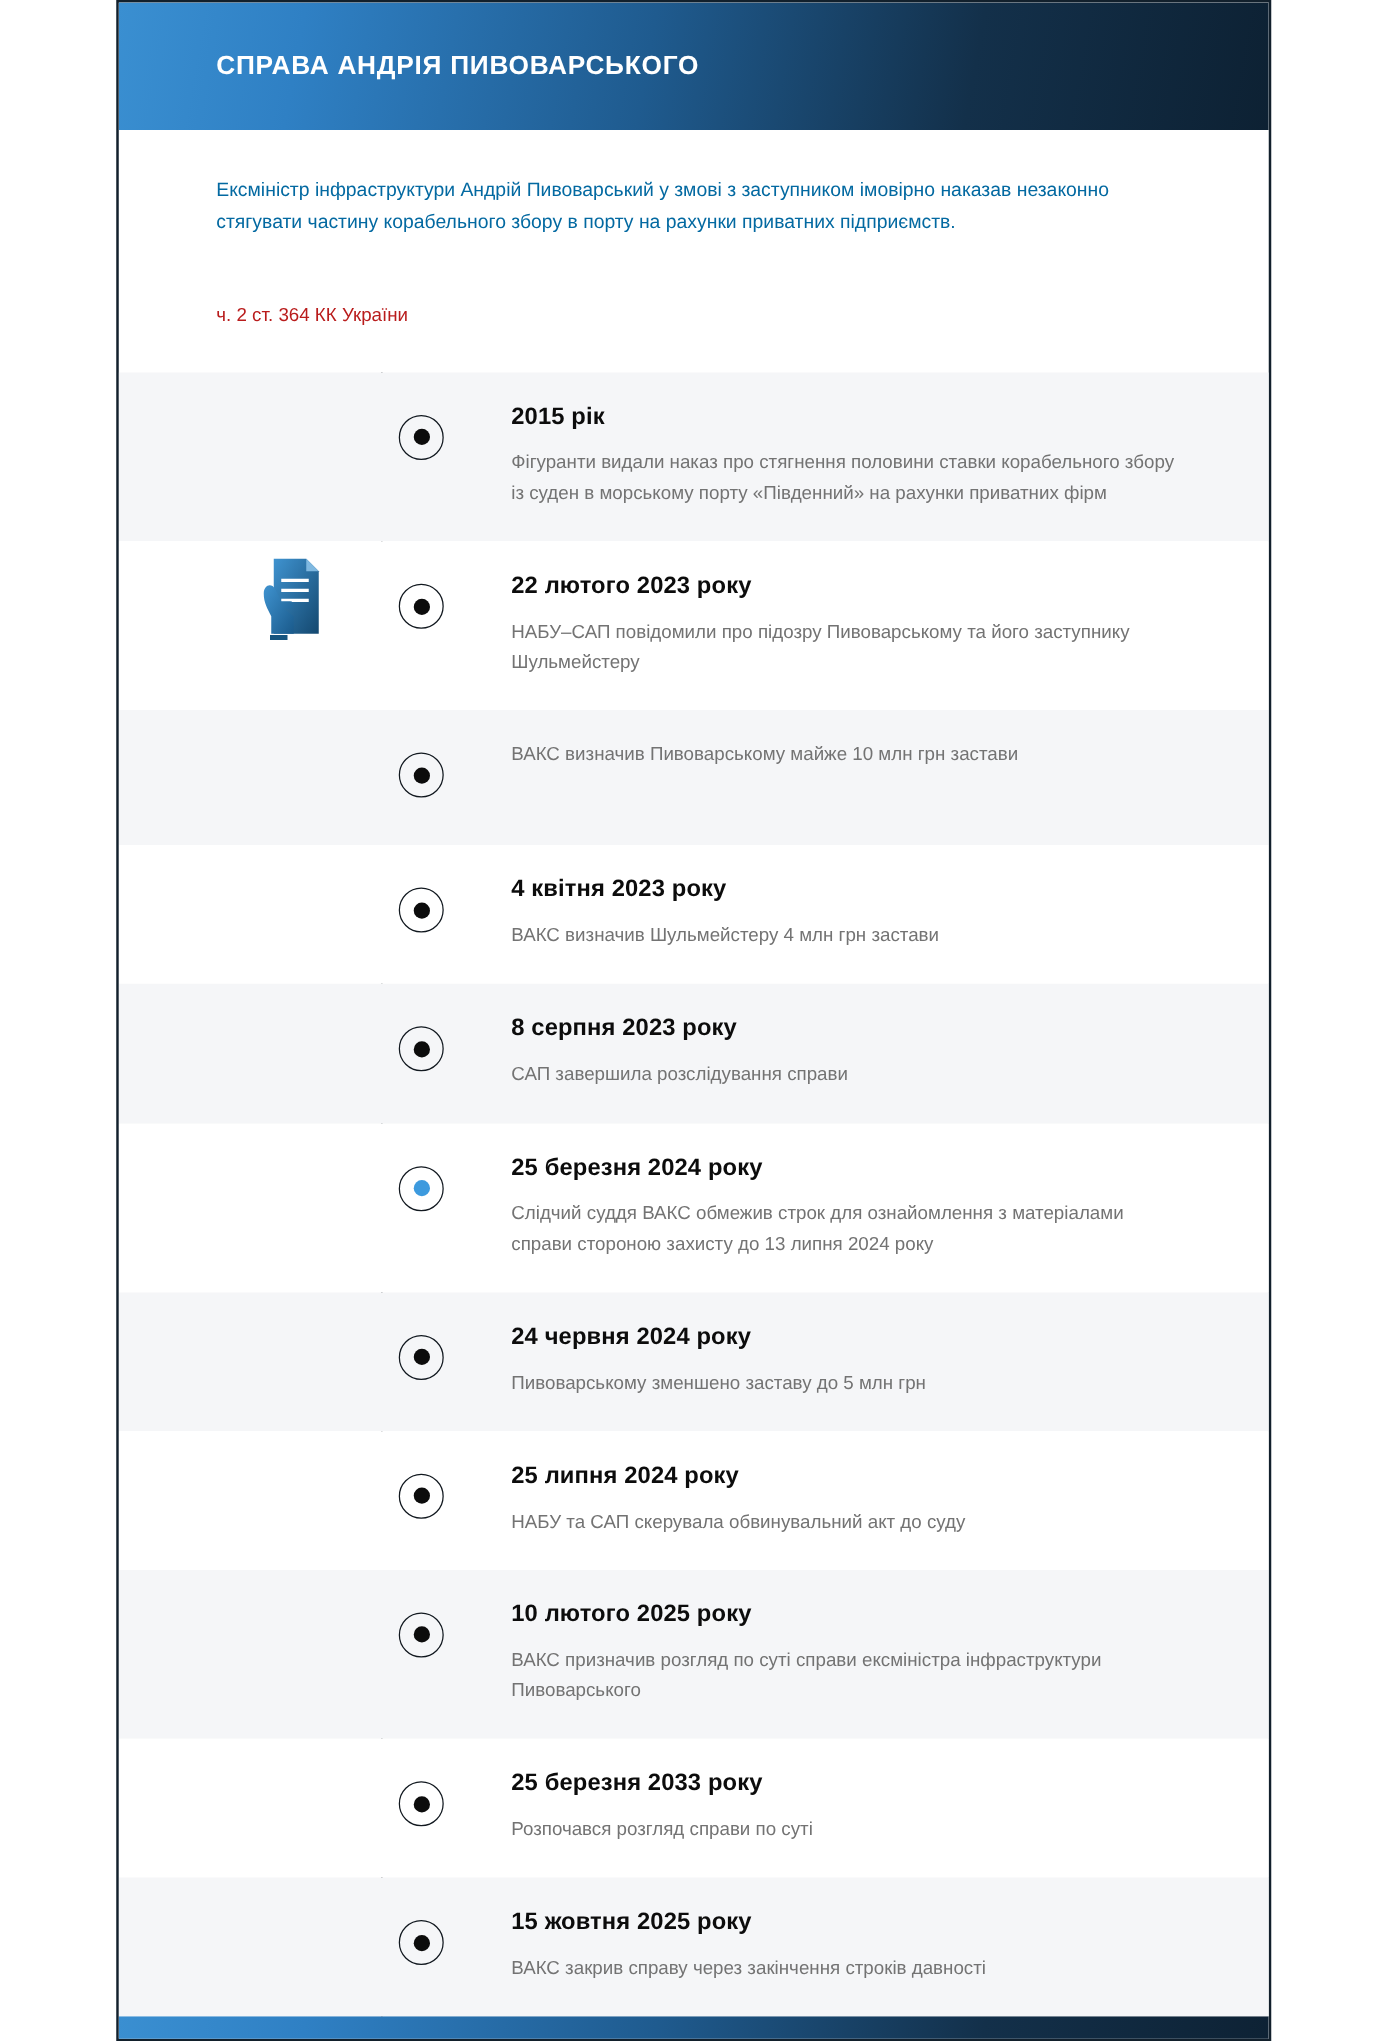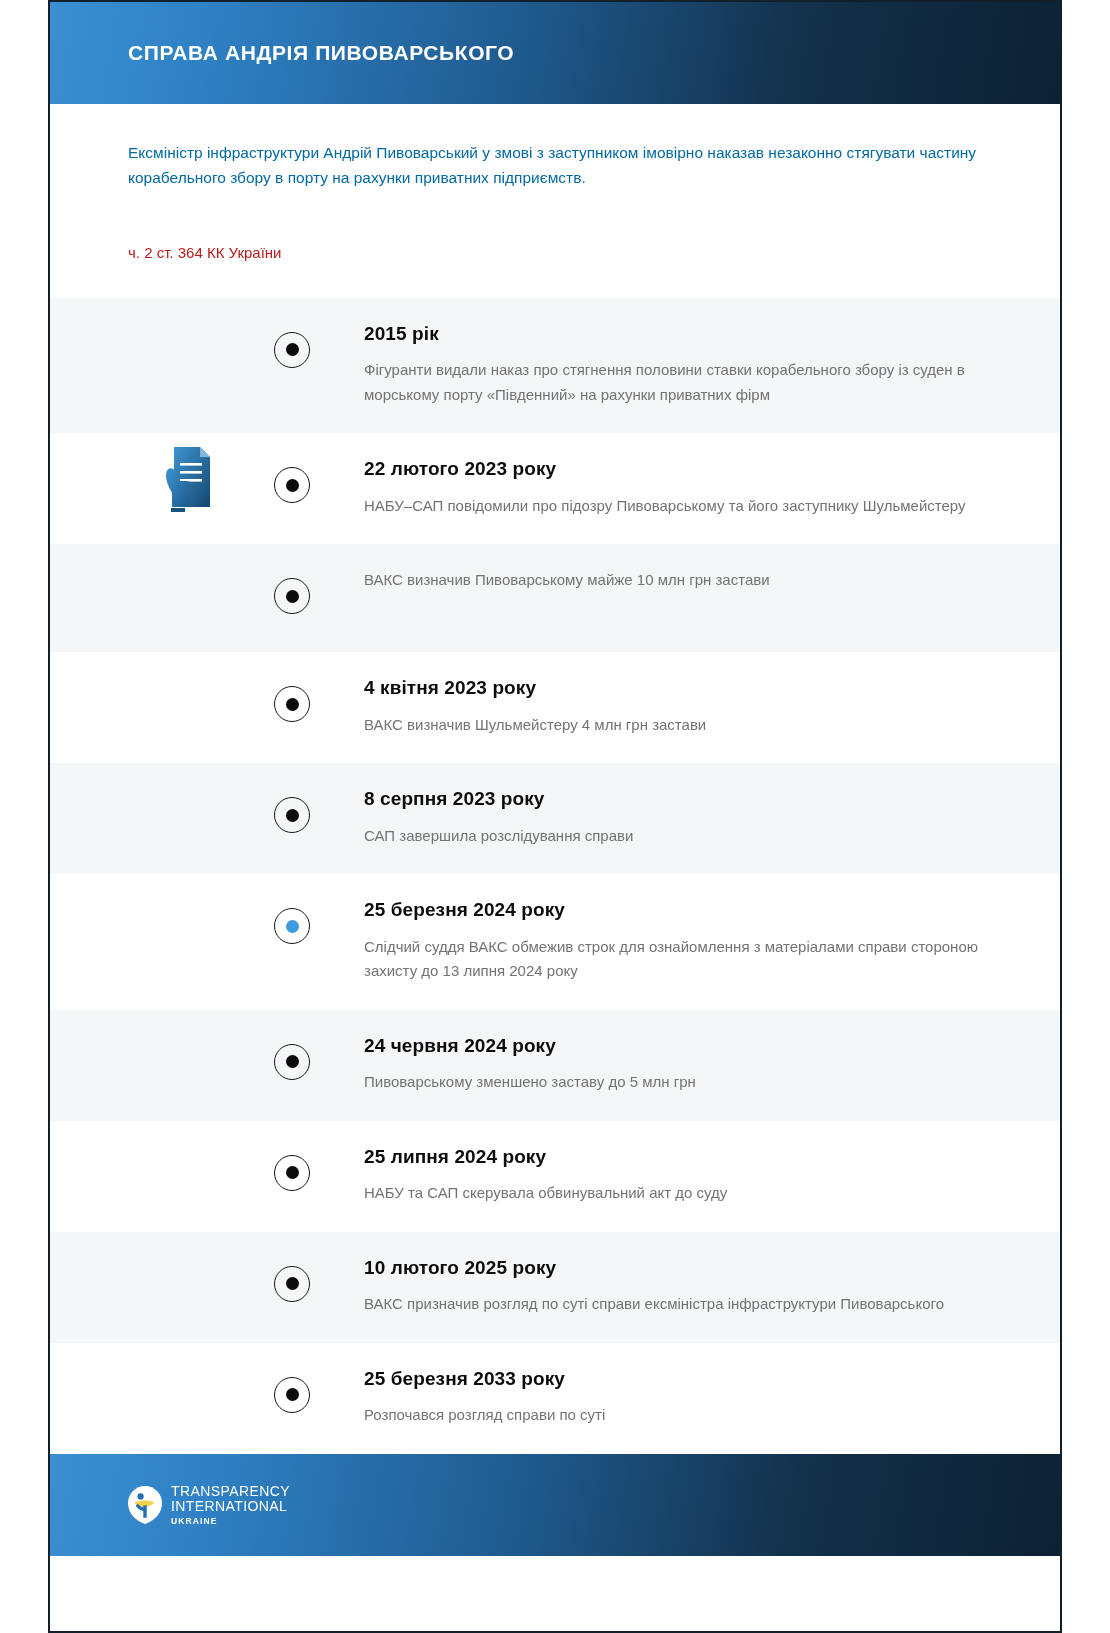--- a/index.html
+++ b/index.html
@@ -7,21 +7,21 @@
     margin: 0;
     padding: 0;
     background: #ffffff;
   }
   body {
     font-family: "Liberation Sans", "DejaVu Sans", sans-serif;
     -webkit-font-smoothing: antialiased;
   }
   .page {
     position: relative;
-    width: 1014px;
+    width: 924px;
     height: 1633px;
     margin: 0 auto;
     background: #ffffff;
     box-sizing: border-box;
     border-left: 2px solid #12202c;
     border-right: 2px solid #12202c;
     border-top: 2px solid #12202c;
     border-bottom: 2px solid #12202c;
     overflow: hidden;
   }
@@ -332,20 +332,32 @@
 
       <span class="tl-marker">
         <span class="tl-dot"></span>
       </span>
     </div>
     <div class="tl-body">
       <div class="tl-date">25 березня 2033 року</div>
       <div class="tl-text">Розпочався розгляд справи по суті</div>
     </div>
   </div>
+      <div class="tl-row alt">
+    <div class="tl-gutter">
+
+      <span class="tl-marker">
+        <span class="tl-dot"></span>
+      </span>
+    </div>
+    <div class="tl-body">
+      <div class="tl-date">15 жовтня 2025 року</div>
+      <div class="tl-text">ВАКС закрив справу через закінчення строків давності</div>
+    </div>
+  </div>
     </div>
 
   <div class="footer">
     <div class="logo">
       <span class="logo-mark">
         <svg viewBox="0 0 34 38" width="34" height="38" aria-hidden="true">
           <path d="M17 0 C26.4 0 34 7.6 34 17 C34 27.5 26.6 34.5 17 38 C7.4 34.5 0 27.5 0 17 C0 7.6 7.6 0 17 0 Z" fill="#ffffff"></path>
           <circle cx="12.6" cy="10.4" r="3.1" fill="#1f6fb2"></circle>
           <path d="M6.2 17.2 C10 14.2 19.5 13.2 26.2 16.4 C22.6 20.6 16.6 21.6 12.4 20.6 Z" fill="#f6d24a"></path>
           <path d="M15.3 19.4 L18.7 19.4 L18.7 31.8 L15.3 31.8 Z" fill="#1f6fb2"></path>

